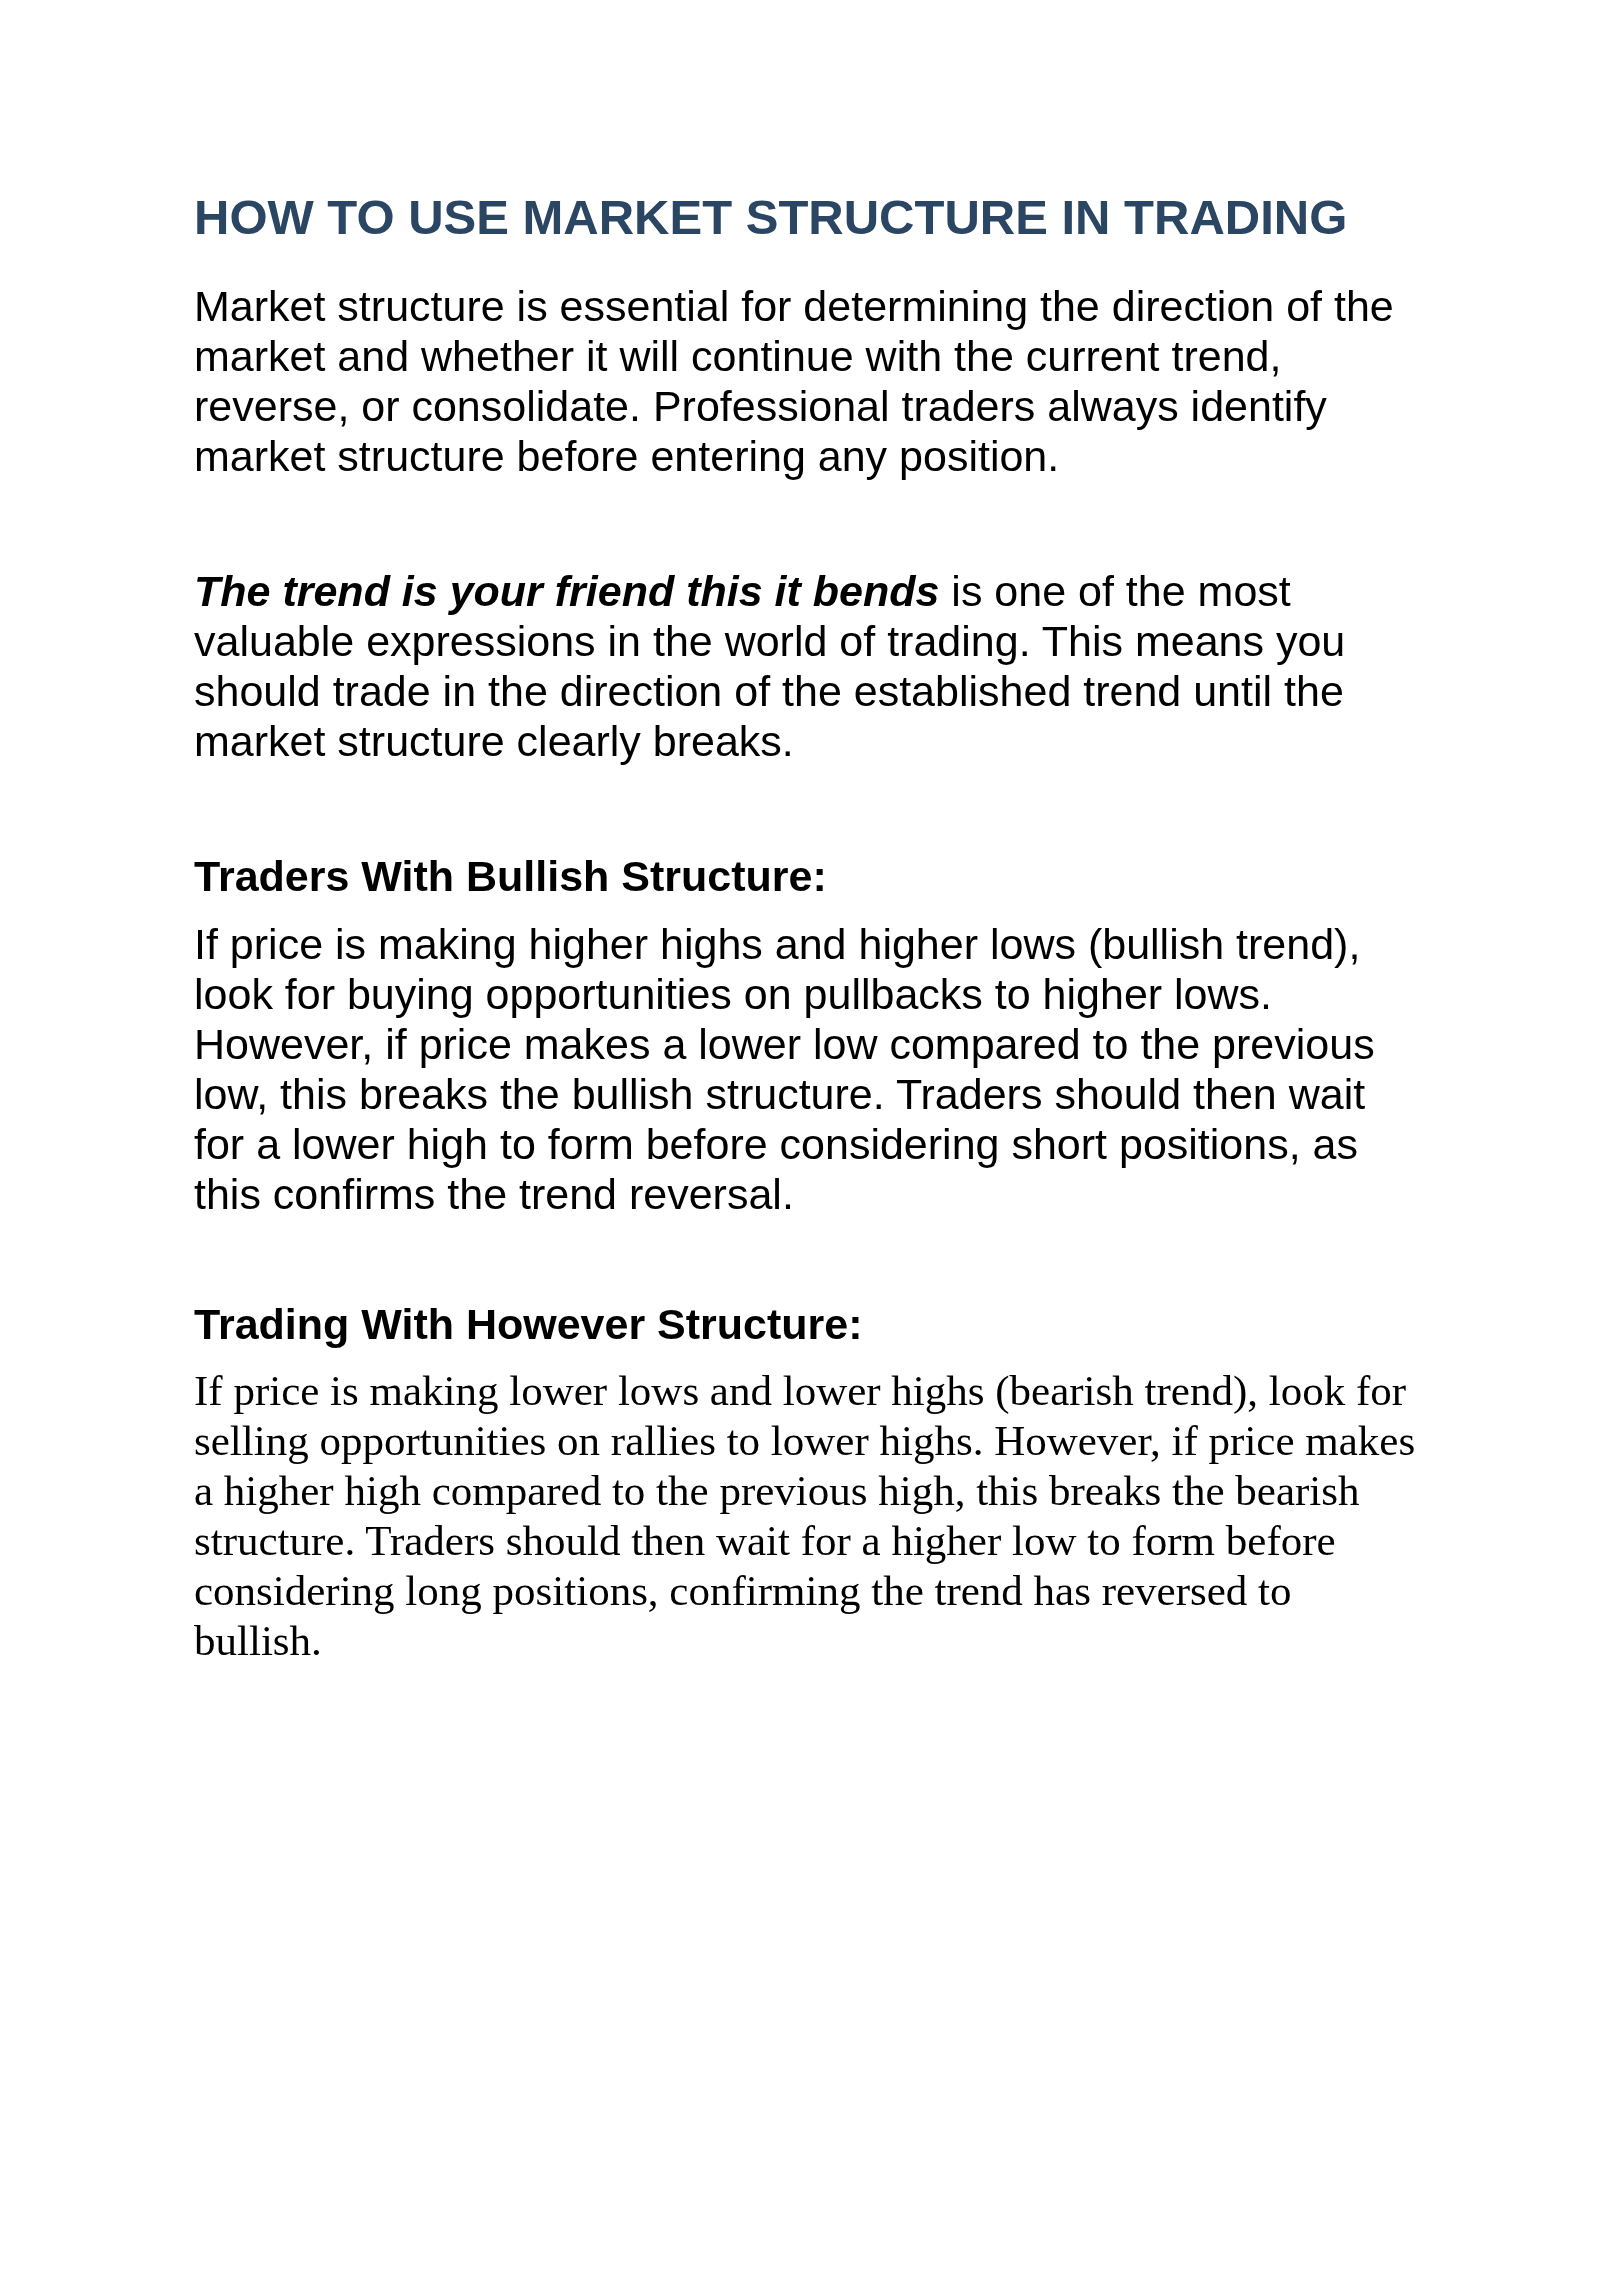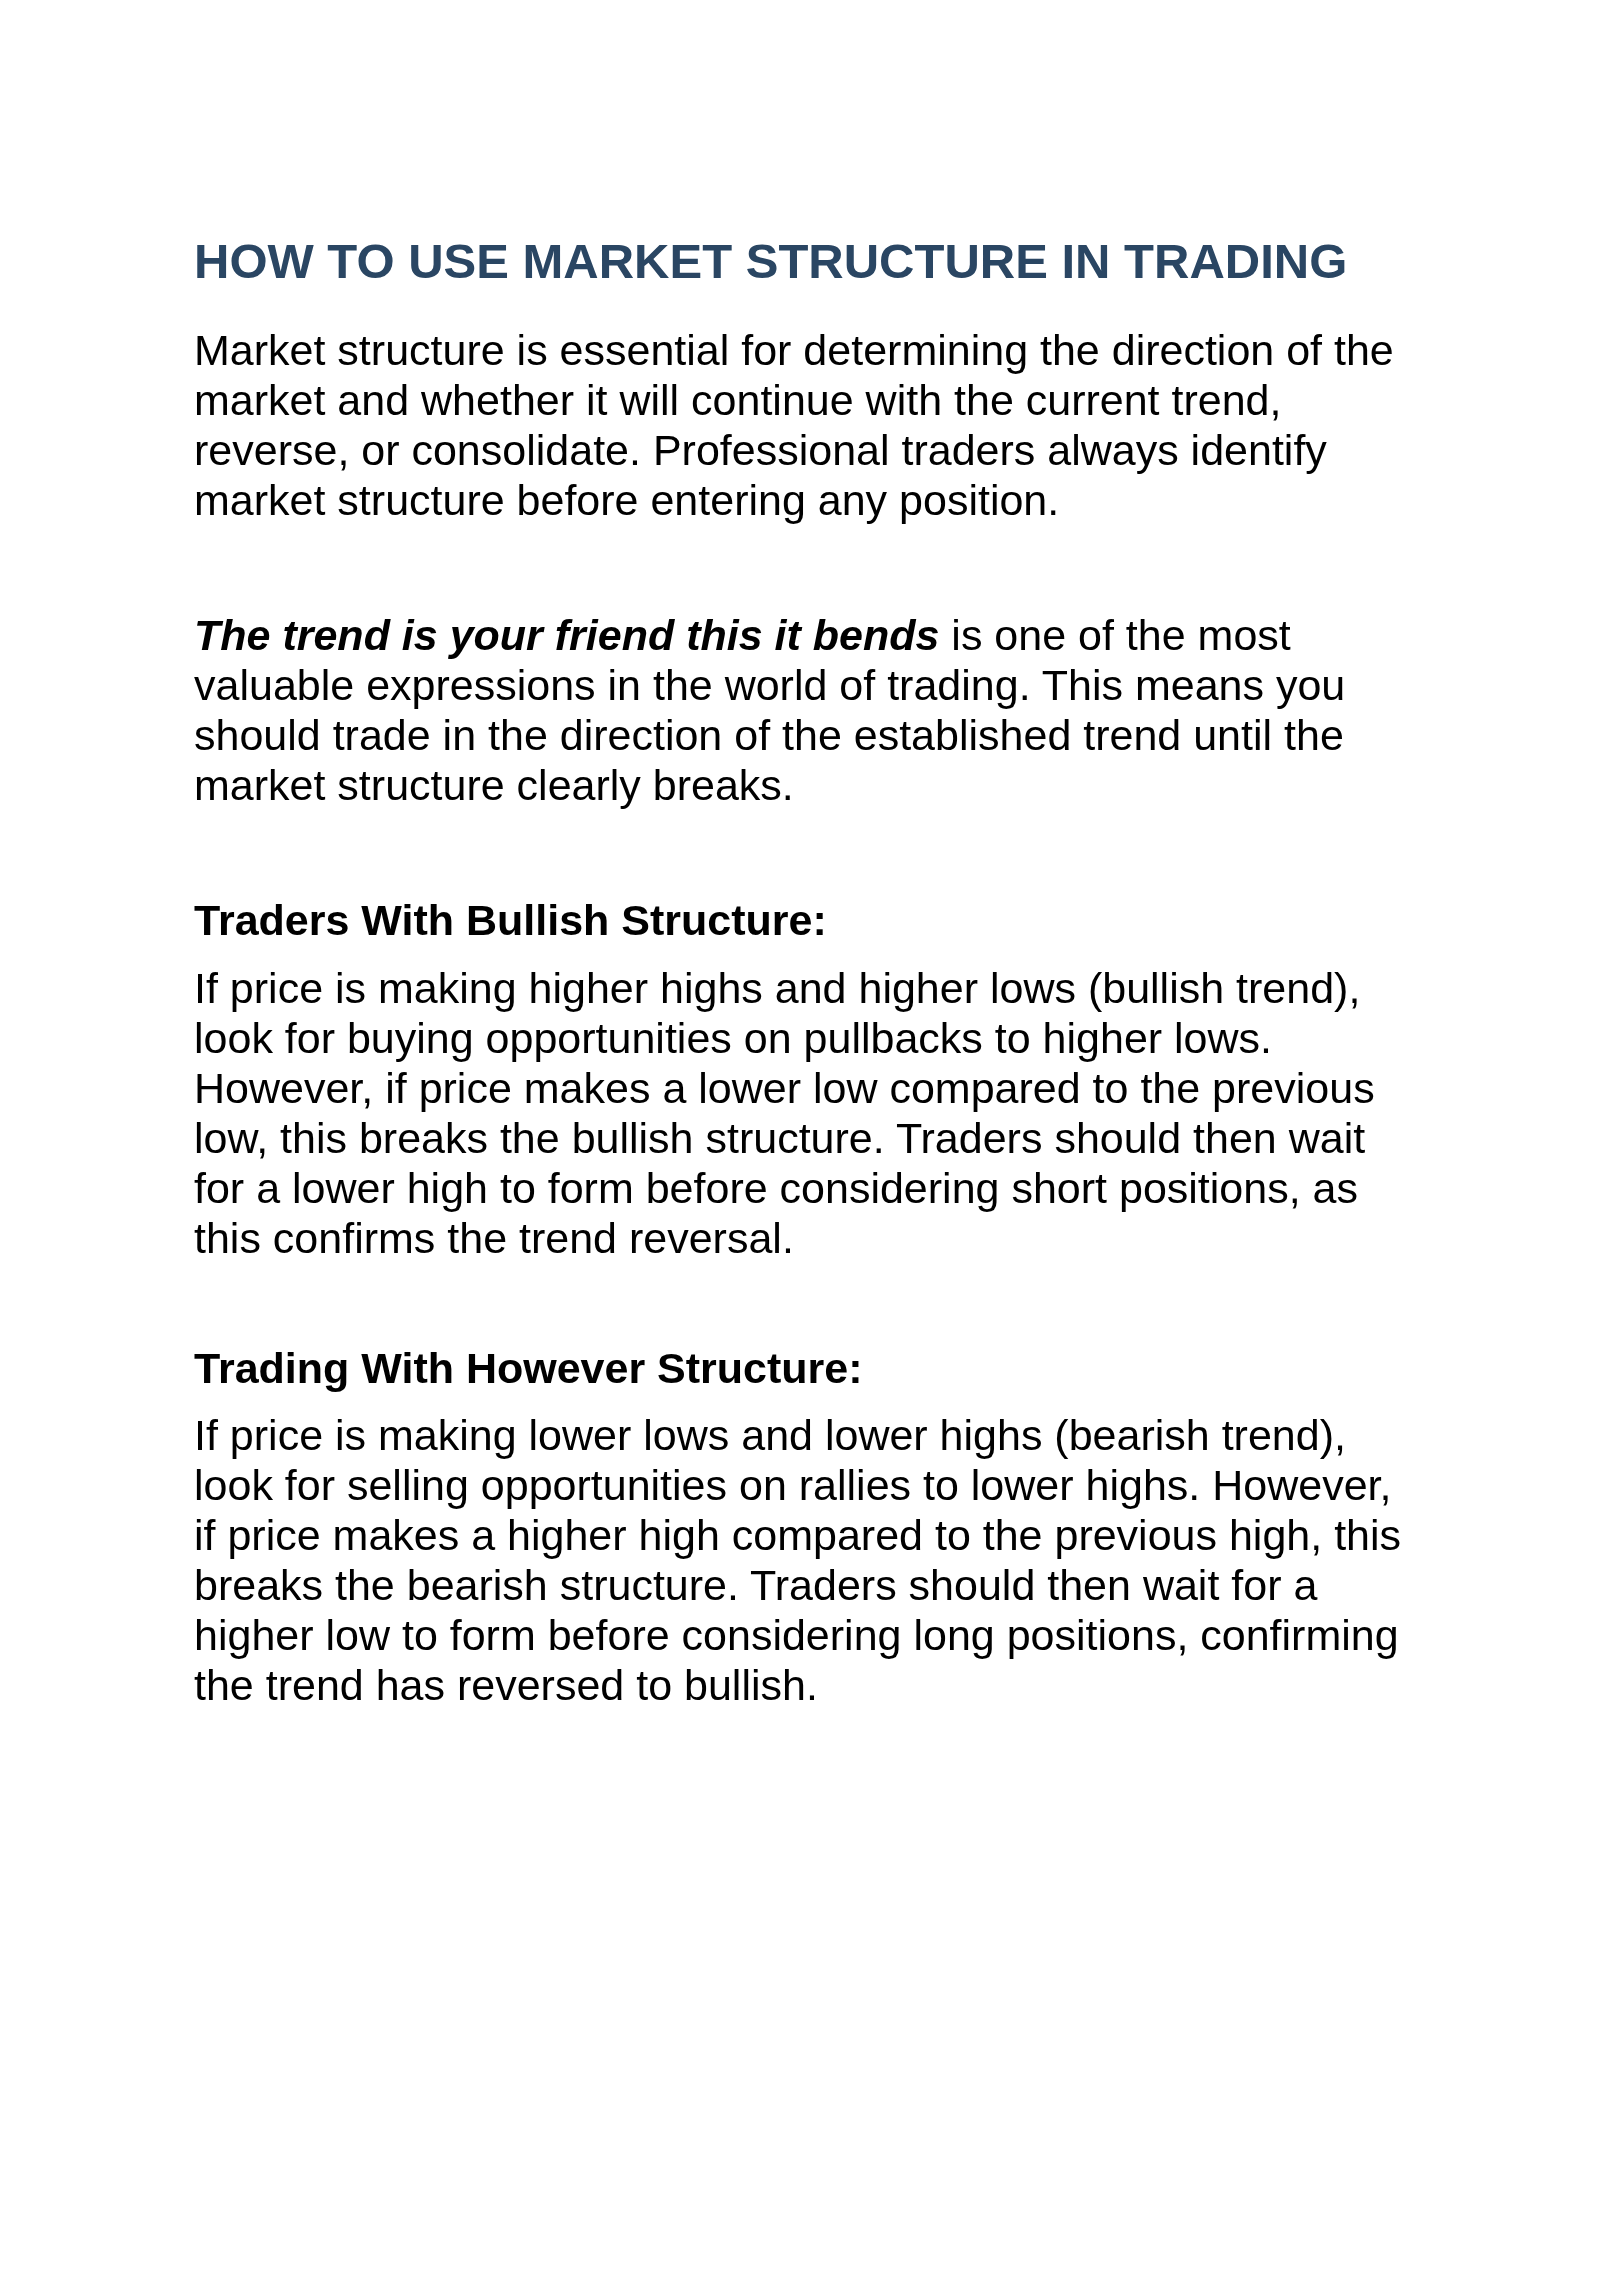--- a/index.html
+++ b/index.html
@@ -11,36 +11,35 @@
     font-family: "Liberation Sans", sans-serif;
     color: #000000;
   }
   .doc-block {
     position: absolute;
     left: 194px;
     width: 1230px;
     font-size: 43px;
     line-height: 50px;
     color: #000000;
-    margin-top: 44px;
   }
   .doc-title {
     top: 189px;
     font-size: 49px;
     line-height: 57px;
     font-weight: 700;
     color: #2a4663;
     white-space: nowrap;
   }
   .para-intro   { top: 281px; }
   .para-quote   { top: 566px; }
   .head-bullish { top: 851px; font-weight: 700; }
   .para-bullish { top: 919px; }
   .head-bearish { top: 1299px; font-weight: 700; }
-  .para-bearish { top: 1366px; }
+  .para-bearish { top: 1366px; font-family: Liberation Serif, serif; }
   .quote-lead {
     font-weight: 700;
     font-style: italic;
   }
 </style>
 </head>
 <body>
 
 <div>
 

